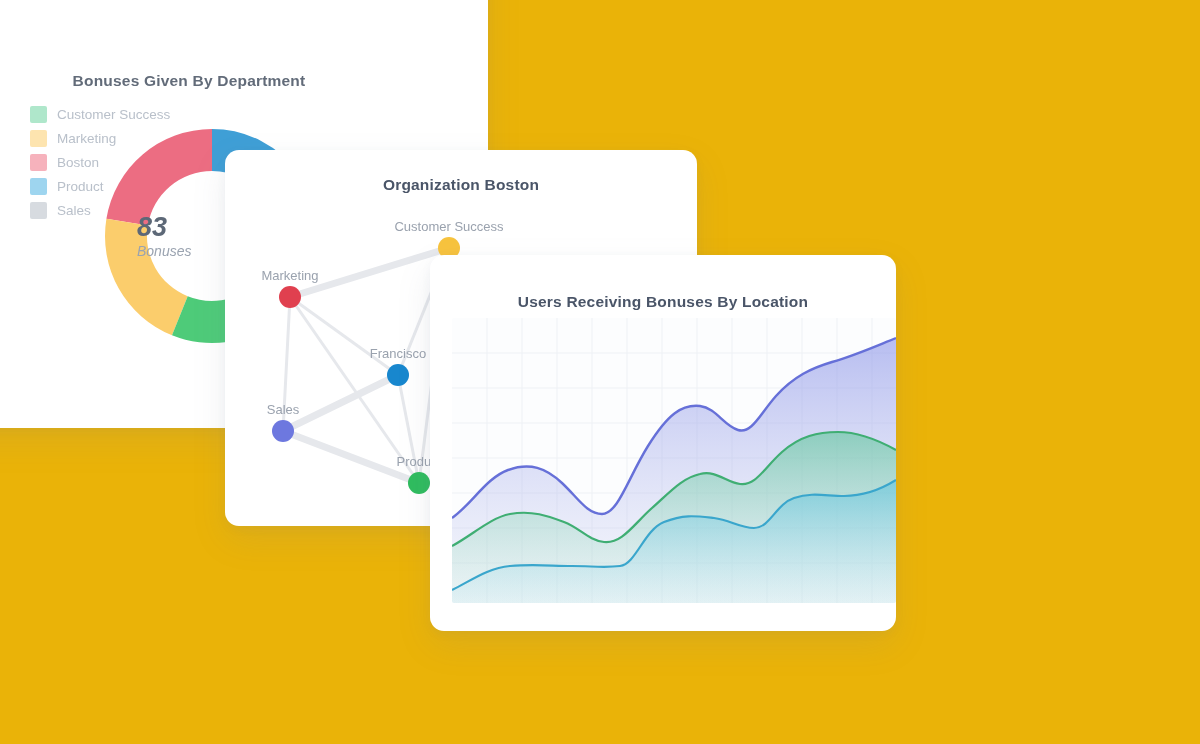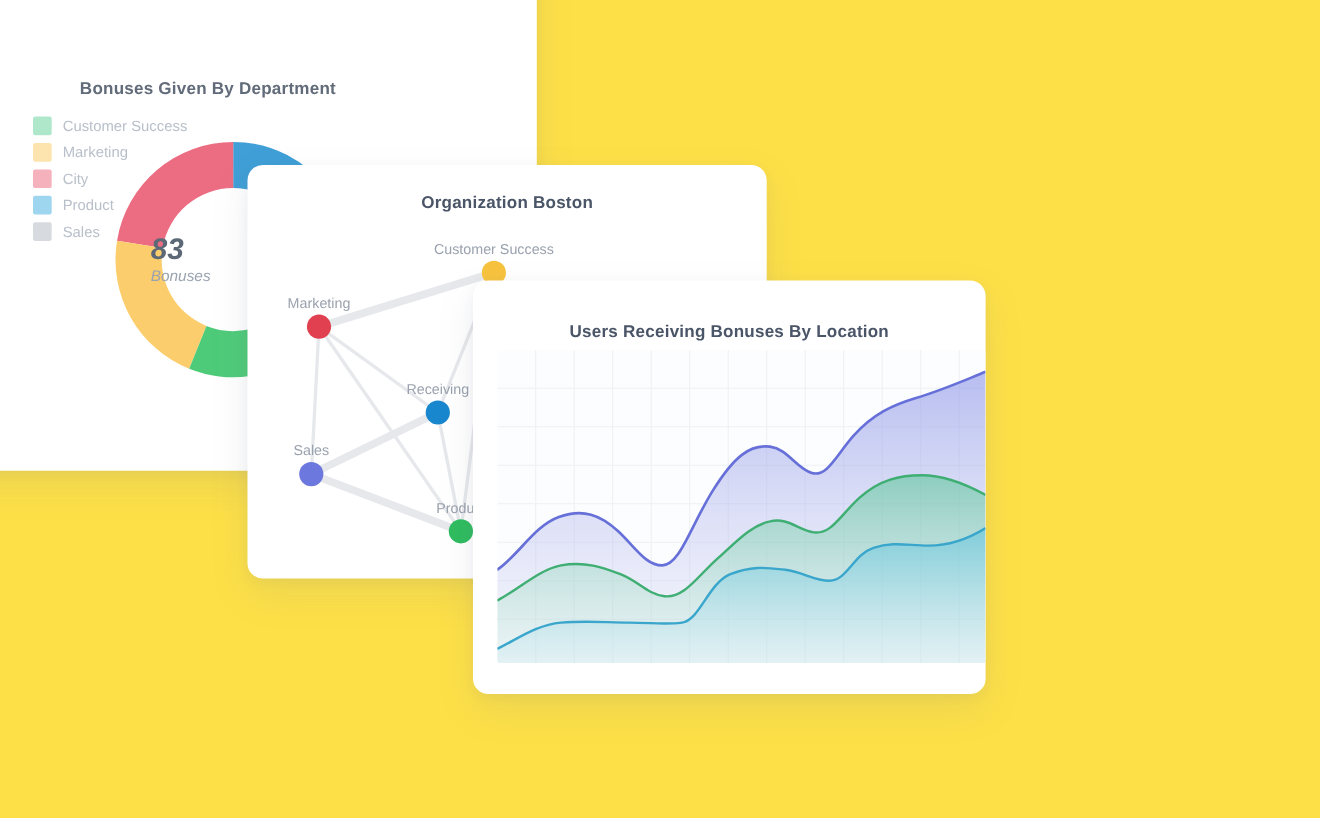--- a/index.html
+++ b/index.html
@@ -2,21 +2,21 @@
 <html><head>
 <meta charset="utf-8">
 <style>
   * { box-sizing: border-box; margin: 0; padding: 0; }
   html, body {
     width: 1200px; height: 744px;
     background: #ffffff;
     font-family: "Liberation Sans", sans-serif;
     overflow: hidden;
   }
-  #stage { position: relative; width: 1200px; height: 744px; background: #fde047; }
+  #stage { position: relative; width: 1200px; height: 744px; background: #eab308; }
 
   
   .card {
     position: absolute;
     background: #ffffff;
     border-radius: 14px;
     box-shadow: 0 14px 34px rgba(120,130,150,.13), 0 3px 10px rgba(120,130,150,.07);
   }
   #card-donut   { left: -110px; top: -58px;  width: 598px; height: 486px; z-index: 1; }
   #card-graph   { left: 225px;  top: 150px;  width: 472px; height: 376px; z-index: 2; }
@@ -84,21 +84,21 @@
       <div class="legend-row">
         <span class="legend-sw" style="background:#6ed4a0"></span>
         <span class="legend-lbl">Customer Success</span>
       </div>
       <div class="legend-row">
         <span class="legend-sw" style="background:#fcce6e"></span>
         <span class="legend-lbl">Marketing</span>
       </div>
       <div class="legend-row">
         <span class="legend-sw" style="background:#ef7285"></span>
-        <span class="legend-lbl">City</span>
+        <span class="legend-lbl">Boston</span>
       </div>
       <div class="legend-row">
         <span class="legend-sw" style="background:#4eb3e2"></span>
         <span class="legend-lbl">Product</span>
       </div>
       <div class="legend-row">
         <span class="legend-sw" style="background:#b7bdc6"></span>
         <span class="legend-lbl">Sales</span>
       </div>
     </div>
@@ -145,21 +145,21 @@
           <circle cx="224" cy="98" r="11" fill="#f7c33e"></circle>
           <circle cx="65" cy="147" r="11" fill="#e0404f"></circle>
           <circle cx="173" cy="225" r="11" fill="#1887ce"></circle>
           <circle cx="58" cy="281" r="11" fill="#6d78df"></circle>
           <circle cx="194" cy="333" r="11" fill="#2ebc5e"></circle>
         </g>
       </svg>
 
       <span class="gnode-label" style="left:224px; top:84px;">Customer Success</span>
       <span class="gnode-label" style="left:65px;  top:133px;">Marketing</span>
-      <span class="gnode-label" style="left:173px; top:211px;">Receiving</span>
+      <span class="gnode-label" style="left:173px; top:211px;">Francisco</span>
       <span class="gnode-label" style="left:58px;  top:267px;">Sales</span>
       <span class="gnode-label" style="left:194px; top:319px;">Product</span>
     </div>
   </div>
 
   <div class="card" id="card-area">
     <div class="card-title">Users Receiving Bonuses By Location</div>
 
     <div id="area-plot">
       <svg width="444" height="285" viewBox="0 0 444 285" preserveAspectRatio="none">

